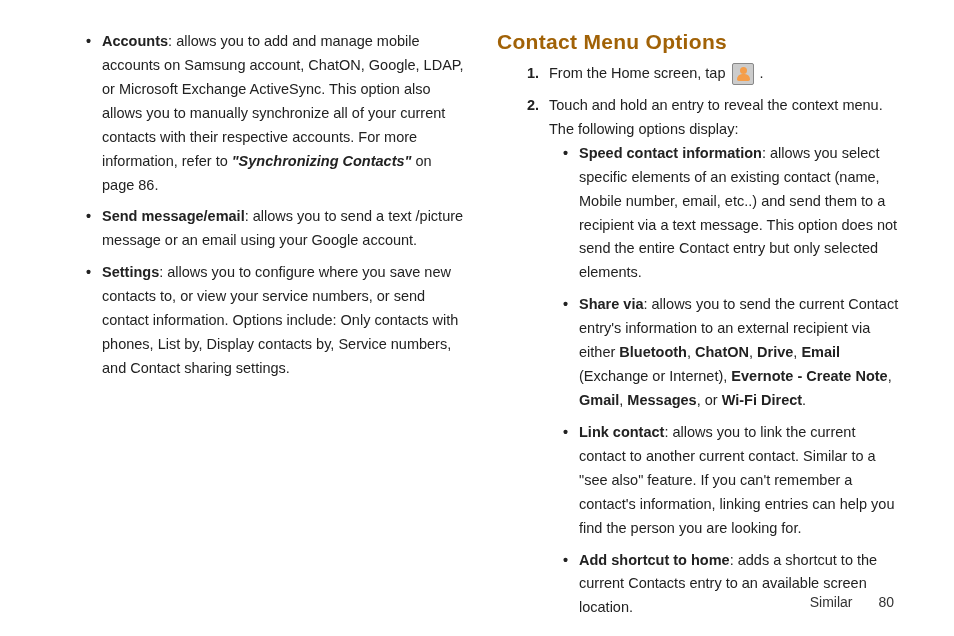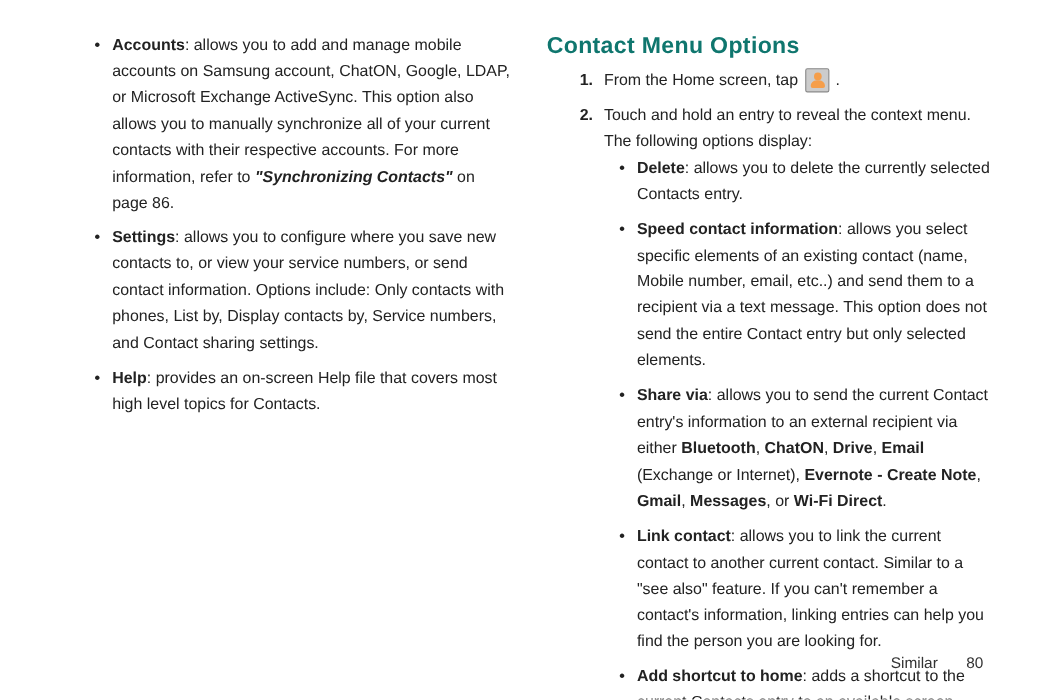--- a/index.html
+++ b/index.html
@@ -32,21 +32,21 @@
     .bullet-item::before {
       content: "•";
       position: absolute;
       left: -4px;
       top: 0;
       font-weight: bold;
     }
     .bold { font-weight: bold; }
     .bold-italic { font-weight: bold; font-style: italic; }
     .heading {
-      color: #0f766e;
+      color: #a16207;
       font-size: 21px;
       font-weight: bold;
       margin-bottom: 8px;
       letter-spacing: 0.3px;
     }
     .num-list {
       padding-left: 30px;
     }
     .num-item {
       position: relative;
@@ -106,42 +106,39 @@
 </head>
 <body>
 
 <div class="page">
   <div class="col">
     <div class="bullet-list">
       <div class="bullet-item">
         <span class="bold">Accounts</span><span>: allows you to add and manage mobile accounts on Samsung account, ChatON, Google, LDAP, or Microsoft Exchange ActiveSync. This option also allows you to manually synchronize all of your current contacts with their respective accounts. For more information, refer to </span><span class="bold-italic">"Synchronizing Contacts"</span><span> on page 86.</span>
       </div>
       <div class="bullet-item">
-        <span class="bold">Settings</span><span>: allows you to configure where you save new contacts to, or view your service numbers, or send contact information. Options include: Only contacts with phones, List by, Display contacts by, Service numbers, and Contact sharing settings.</span>
+        <span class="bold">Send message/email</span><span>: allows you to send a text /picture message or an email using your Google account.</span>
       </div>
       <div class="bullet-item">
-        <span class="bold">Help</span><span>: provides an on-screen Help file that covers most high level topics for Contacts.</span>
+        <span class="bold">Settings</span><span>: allows you to configure where you save new contacts to, or view your service numbers, or send contact information. Options include: Only contacts with phones, List by, Display contacts by, Service numbers, and Contact sharing settings.</span>
       </div>
     </div>
   </div>
 
   <div class="col">
     <div class="heading">Contact Menu Options</div>
     <div class="num-list">
       <div class="num-item">
         <span class="num">1.</span>
         <span>From the Home screen, tap </span><span class="contacts-icon"></span><span> .</span>
       </div>
       <div class="num-item">
         <span class="num">2.</span>
         <span>Touch and hold an entry to reveal the context menu. The following options display:</span>
         <div class="sub-bullet-list">
-          <div class="bullet-item">
-            <span class="bold">Delete</span><span>: allows you to delete the currently selected Contacts entry.</span>
-          </div>
           <div class="bullet-item">
             <span class="bold">Speed contact information</span><span>: allows you select specific elements of an existing contact (name, Mobile number, email, etc..) and send them to a recipient via a text message. This option does not send the entire Contact entry but only selected elements.</span>
           </div>
           <div class="bullet-item">
             <span class="bold">Share via</span><span>: allows you to send the current Contact entry's information to an external recipient via either </span><span class="bold">Bluetooth</span><span>, </span><span class="bold">ChatON</span><span>, </span><span class="bold">Drive</span><span>, </span><span class="bold">Email</span><span> (Exchange or Internet), </span><span class="bold">Evernote - Create Note</span><span>, </span><span class="bold">Gmail</span><span>, </span><span class="bold">Messages</span><span>, or </span><span class="bold">Wi-Fi Direct</span><span>.</span>
           </div>
           <div class="bullet-item">
             <span class="bold">Link contact</span><span>: allows you to link the current contact to another current contact. Similar to a "see also" feature. If you can't remember a contact's information, linking entries can help you find the person you are looking for.</span>
           </div>
           <div class="bullet-item">

